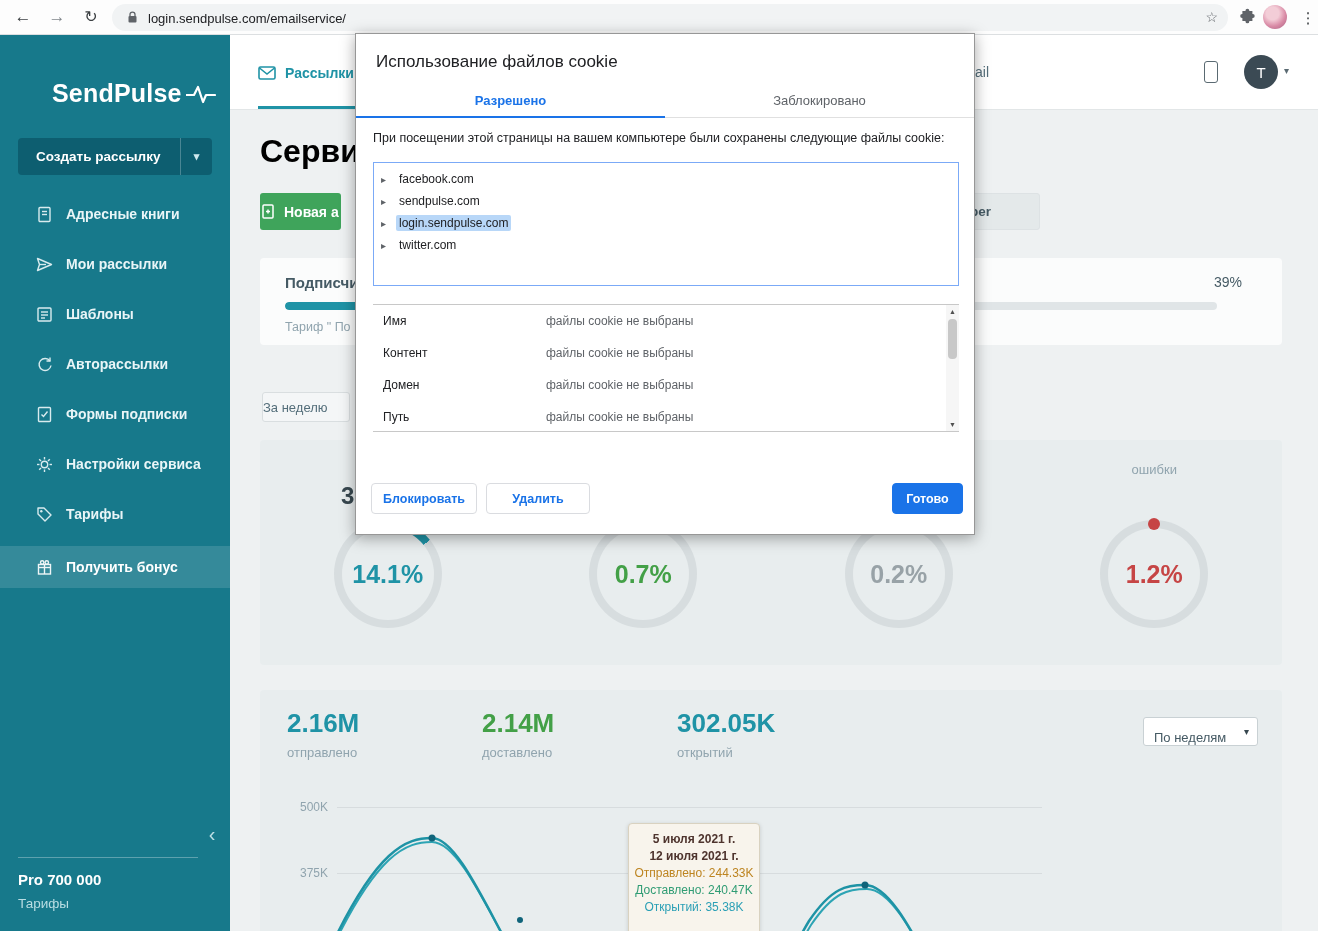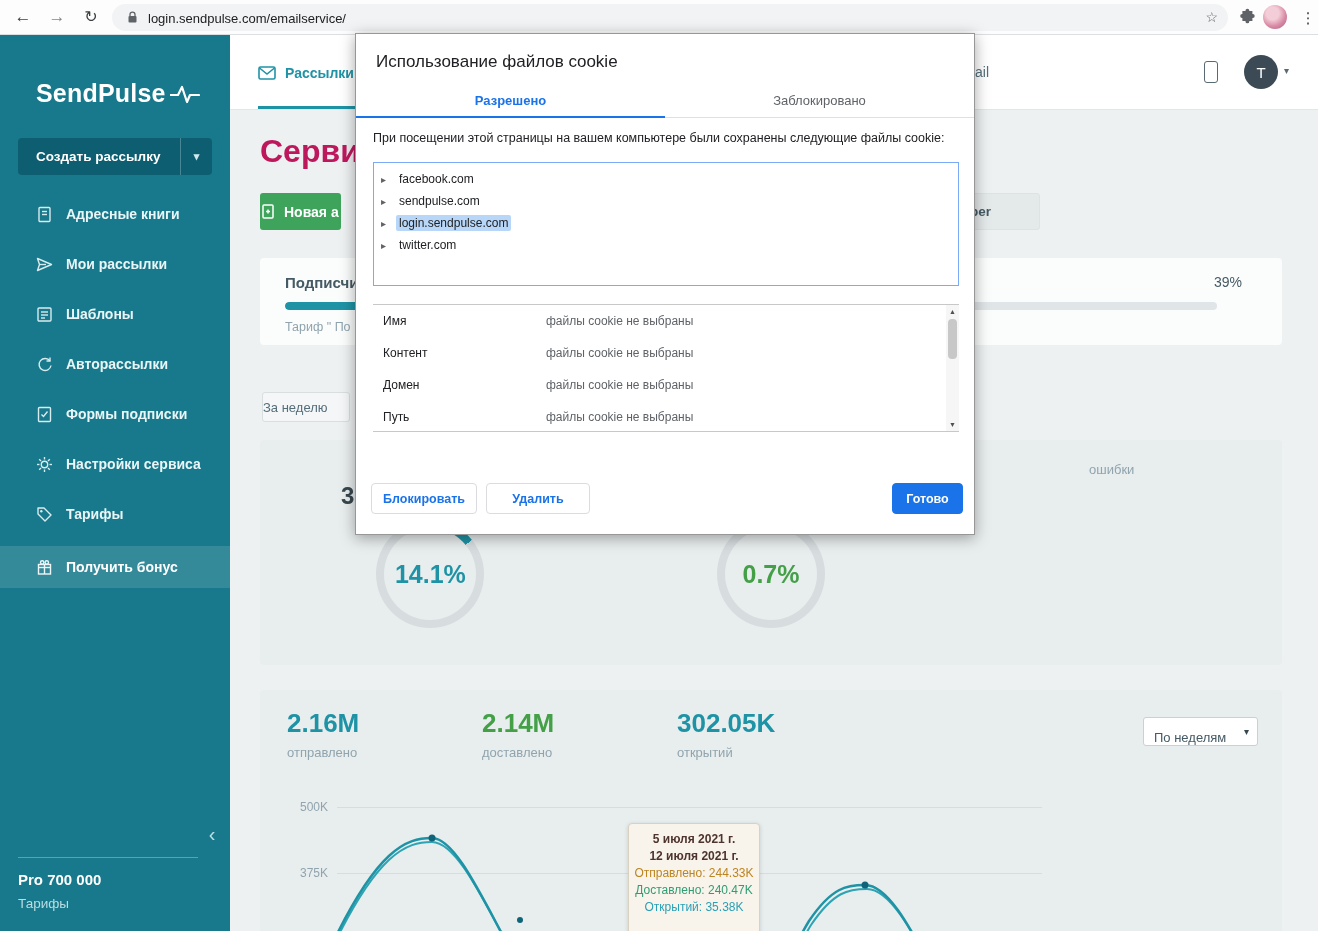--- a/index.html
+++ b/index.html
@@ -18,21 +18,21 @@
   #addr-lock { position:absolute; left:15px; top:7px; }
   #addr-url { position:absolute; left:36px; top:7px; font-size:13px; color:#202124; }
   #addr-star { position:absolute; right:10px; top:5px; font-size:14px; color:#5f6368; }
   #ext-icon { position:absolute; left:1239px; top:8px; }
   #browser-avatar { position:absolute; left:1263px; top:5px; width:24px; height:24px; border-radius:50%;
      background:radial-gradient(circle at 40% 35%, #f3cdd7 0 30%, #d98ba6 60%, #a65c7e 100%); }
   #kebab { position:absolute; left:1298px; top:5px; width:20px; height:26px; text-align:center; line-height:26px; font-size:15px; color:#3c4043; }
 
   
   #sidebar { position:absolute; left:0; top:35px; width:230px; height:896px; background:#17798b; z-index:2; }
-  #logo { position:absolute; left:36px; top:44px; color:#ffffff; font-size:25px; font-weight:bold; letter-spacing:.2px; display:flex; align-items:center; gap:4px; }
+  #logo { position:absolute; left:52px; top:44px; color:#ffffff; font-size:25px; font-weight:bold; letter-spacing:.2px; display:flex; align-items:center; gap:4px; }
   #create-btn { position:absolute; left:18px; top:103px; width:194px; height:37px; background:#0d5e70; border-radius:4px; display:flex; align-items:center; color:#fff; font-size:13.5px; font-weight:bold; }
   #create-btn .lbl { flex:1; padding-left:18px; }
   #create-btn .split { width:32px; height:100%; border-left:1px solid rgba(255,255,255,.25); display:flex; align-items:center; justify-content:center; font-size:11px; color:#cfe9ee; }
   .side-item { position:absolute; left:0; width:230px; height:44px; display:flex; align-items:center; padding-left:36px; gap:13px; color:#e9f5f7; font-size:14px; font-weight:bold; }
   .side-icon { width:17px; height:17px; flex:0 0 17px; opacity:.92; }
   #bonus-row { position:absolute; left:0; top:511px; width:230px; height:42px; background:rgba(255,255,255,.13); display:flex; align-items:center; padding-left:36px; gap:13px; color:#fff; font-size:14px; font-weight:bold; }
   #collapse { position:absolute; left:202px; top:788px; font-size:20px; color:#bfe0e6; width:20px; text-align:center; }
   #side-divider { position:absolute; left:18px; top:822px; width:180px; height:1px; background:rgba(255,255,255,.3); }
   #plan-name { position:absolute; left:18px; top:836px; color:#fff; font-size:15px; font-weight:bold; }
   #plan-link { position:absolute; left:18px; top:861px; color:#b9dde3; font-size:13.5px; }
@@ -40,21 +40,21 @@
   
   #main { position:absolute; left:230px; top:35px; width:1088px; height:896px; background:#eef1f2; }
   #topnav { position:absolute; left:0; top:0; width:1088px; height:75px; background:#fff; border-bottom:1px solid #e2e6e7; }
   #tab-mailings { position:absolute; left:28px; top:0; height:75px; display:flex; align-items:center; gap:9px; color:#1f93a6; font-size:14px; font-weight:bold; }
   #tab-underline { position:absolute; left:28px; bottom:0; width:106px; height:3px; background:#1f93a6; }
   #nav-fragment { position:absolute; left:745px; top:29px; font-size:14px; color:#546e7a; }
   #phone-icon { position:absolute; left:974px; top:26px; width:14px; height:22px; border:1.5px solid #5a6a72; border-radius:3px; }
   #topnav-avatar { position:absolute; left:1014px; top:20px; width:34px; height:34px; border-radius:50%; background:#3b4a54; color:#fff; font-size:15px; display:flex; align-items:center; justify-content:center; }
   #topnav-caret { position:absolute; left:1054px; top:30px; font-size:10px; color:#5a6a72; }
 
-  #page-title { position:absolute; left:30px; top:98px; font-size:32px; font-weight:bold; color:#be185d; }
+  #page-title { position:absolute; left:30px; top:98px; font-size:32px; font-weight:bold; color:#000000; }
   #btn-new { position:absolute; left:30px; top:158px; height:37px; padding:0 2px; background:#3fa45b; border-radius:3px; color:#fff; font-size:14px; font-weight:bold; display:flex; align-items:center; gap:8px; border:none; }
   #btn-viber { position:absolute; left:660px; top:158px; width:150px; height:37px; background:#e4e9ea; border:1px solid #dde2e4; border-radius:3px; color:#455a64; font-size:13.5px; font-weight:bold; display:flex; align-items:center; justify-content:center; }
 
   #card-subscribers { position:absolute; left:30px; top:223px; width:1022px; height:87px; background:#fbfcfc; border-radius:4px; }
   #subs-label { position:absolute; left:25px; top:16px; font-size:15px; font-weight:bold; color:#455a64; }
   #subs-pct { position:absolute; right:40px; top:16px; font-size:14px; color:#455a64; }
   #subs-bar { position:absolute; left:25px; top:44px; right:65px; height:8px; border-radius:4px; background:#e0e5e7; overflow:hidden; }
   #subs-fill { height:100%; background:#1f93a6; border-radius:4px; }
   #subs-note { position:absolute; left:25px; top:62px; font-size:12.5px; color:#90a4ae; }
 
@@ -289,21 +289,33 @@
       </div>
       <div class="ring-col">
         <div class="ring-label"></div>
         <div class="ring-count"></div>
         <div class="ring" style="background: conic-gradient(rgb(67, 160, 71) 0deg, rgb(67, 160, 71) 0.7%, rgb(215, 221, 223) 0.7%, rgb(215, 221, 223) 100%);">
           <span class="ring-dot" style="display: block; background: rgb(67, 160, 71);"></span>
           <span class="ring-value" style="color: rgb(67, 160, 71);">0.7%</span>
         </div>
       </div>
       <div class="ring-col">
+        <div class="ring-label"></div>
+        <div class="ring-count"></div>
+        <div class="ring" style="background: conic-gradient(rgb(152, 162, 167) 0deg, rgb(152, 162, 167) 0.2%, rgb(215, 221, 223) 0.2%, rgb(215, 221, 223) 100%);">
+          <span class="ring-dot" style="display: block; background: rgb(152, 162, 167);"></span>
+          <span class="ring-value" style="color: rgb(152, 162, 167);">0.2%</span>
+        </div>
+      </div>
+      <div class="ring-col">
         <div class="ring-label">ошибки</div>
+        <div class="ring" style="background: conic-gradient(rgb(198, 69, 69) 0deg, rgb(198, 69, 69) 1.2%, rgb(215, 221, 223) 1.2%, rgb(215, 221, 223) 100%);">
+          <span class="ring-dot" style="display: block; background: rgb(198, 69, 69);"></span>
+          <span class="ring-value" style="color: rgb(198, 69, 69);">1.2%</span>
+        </div>
       </div>
     </div>
 
     <div id="card-totals">
       <div class="tot-stat" id="tot-0">
         <div class="tot-value" style="color: rgb(31, 147, 166);">2.16M</div>
         <div class="tot-label">отправлено</div>
       </div>
       <div class="tot-stat" id="tot-1">
         <div class="tot-value" style="color: rgb(67, 160, 71);">2.14M</div>

